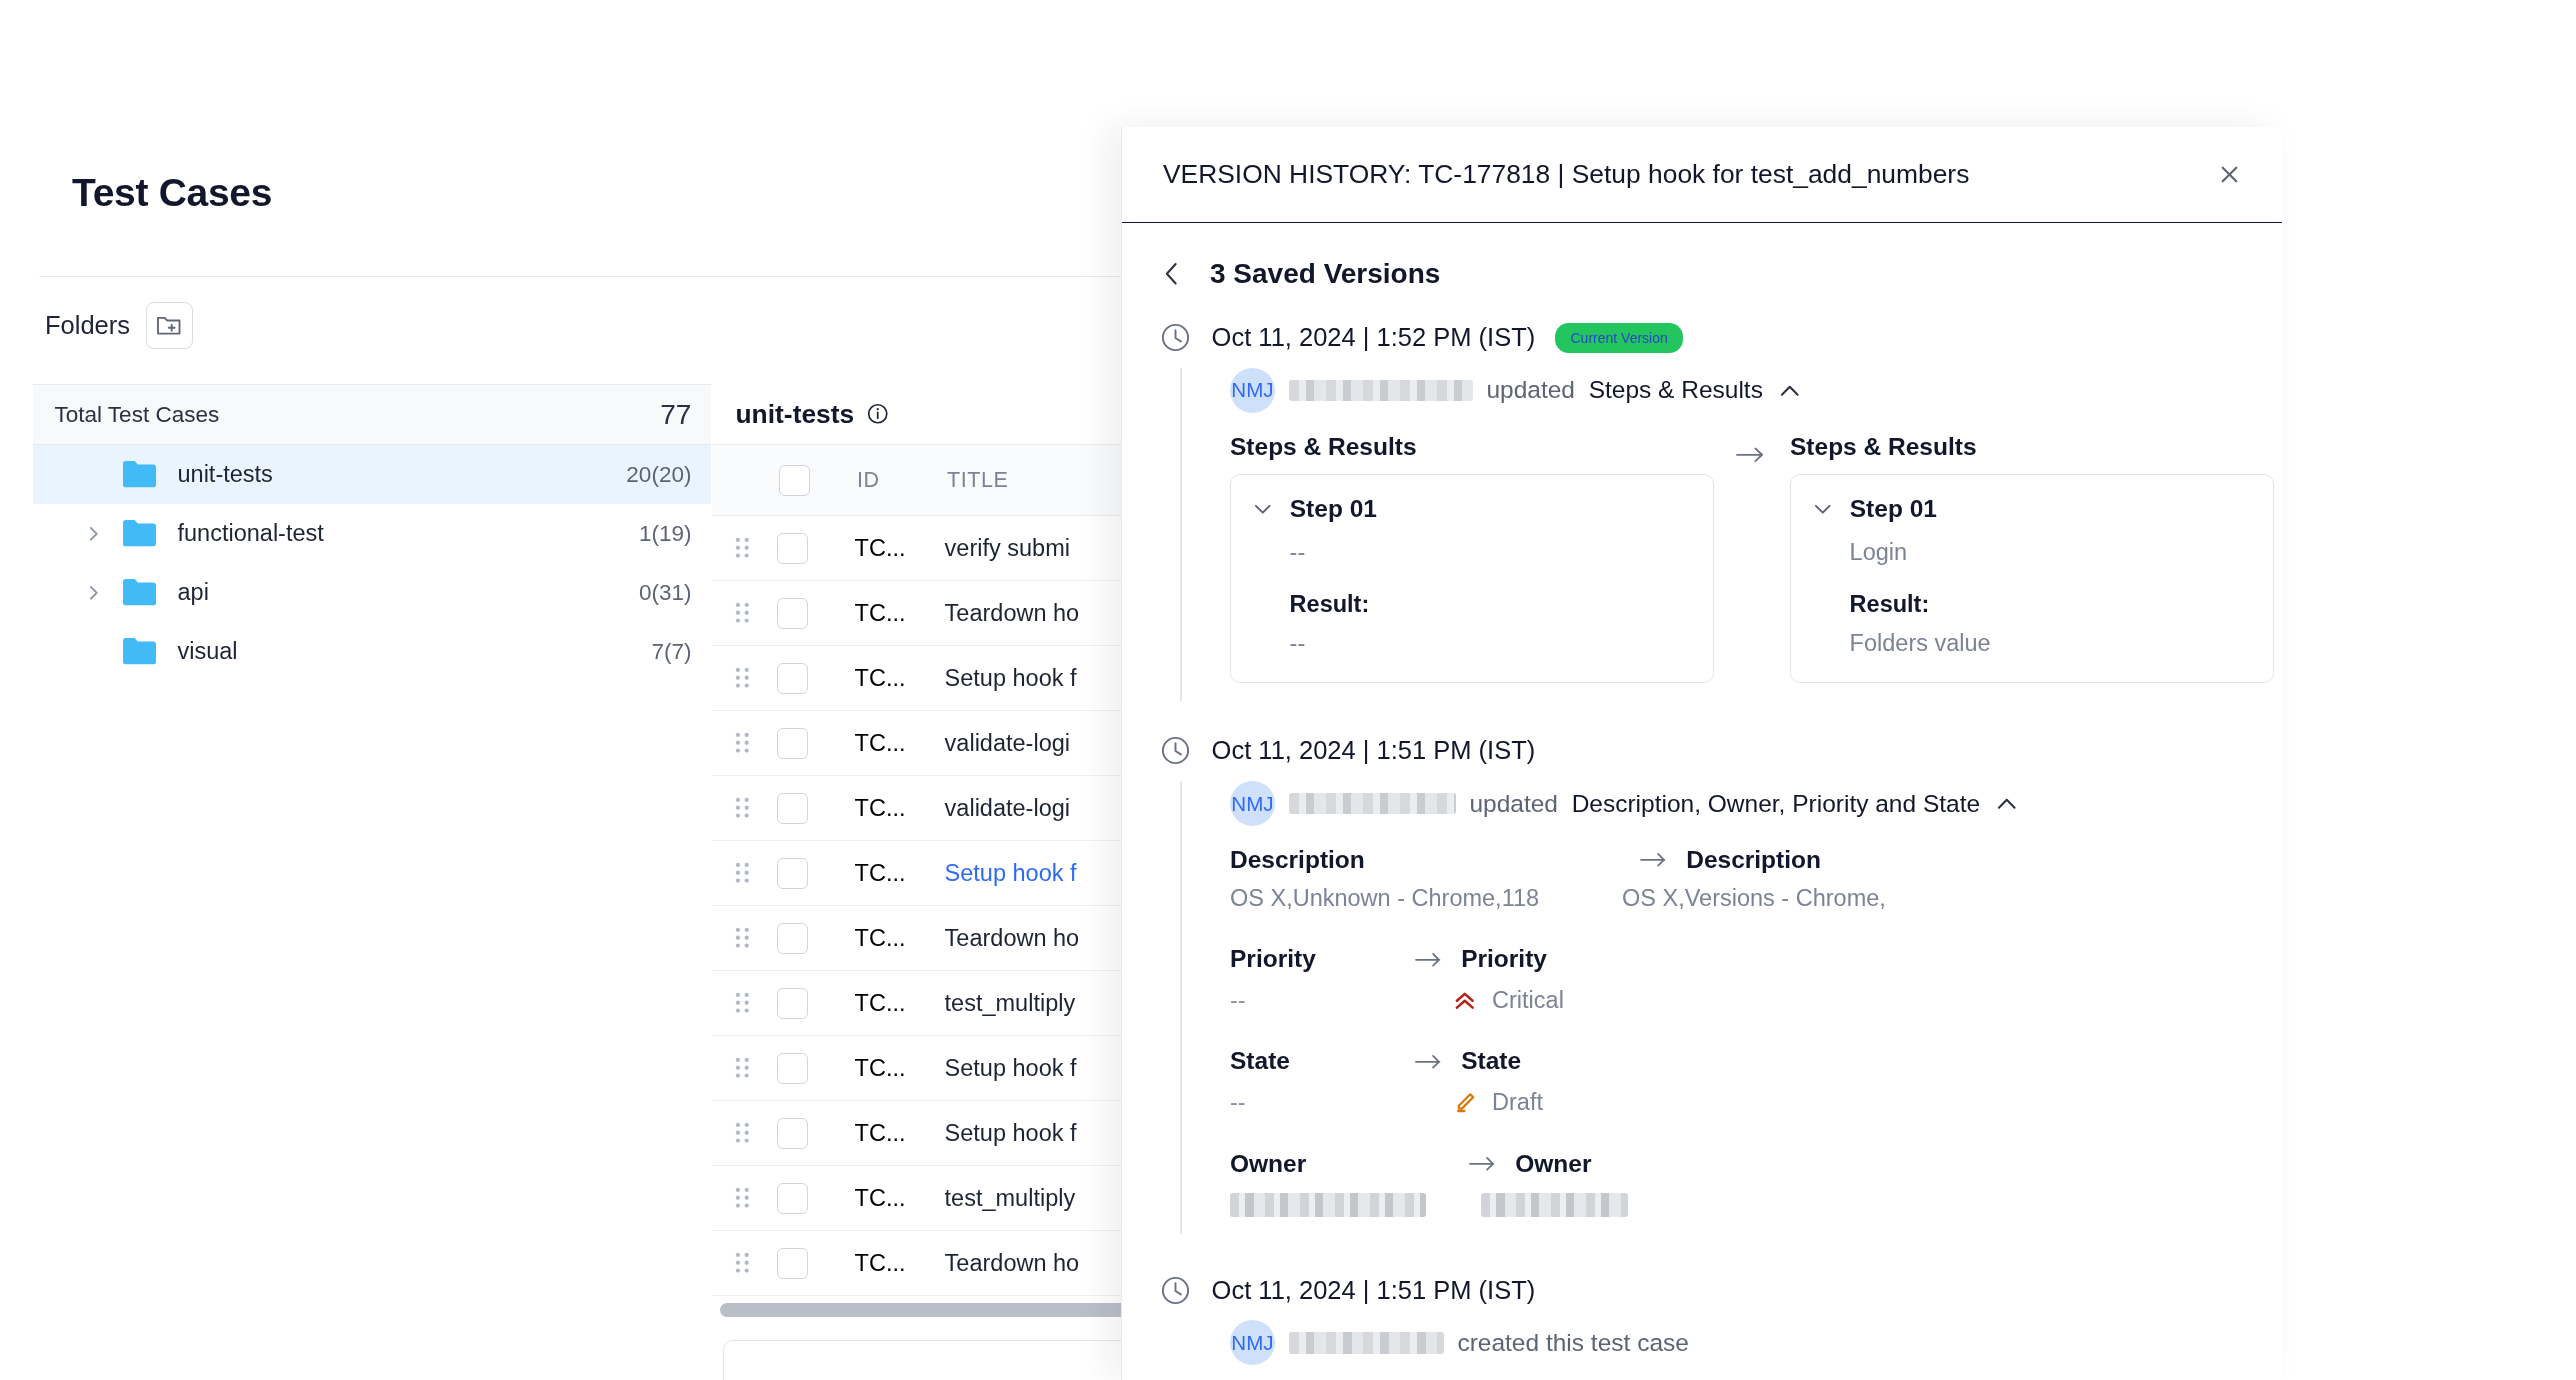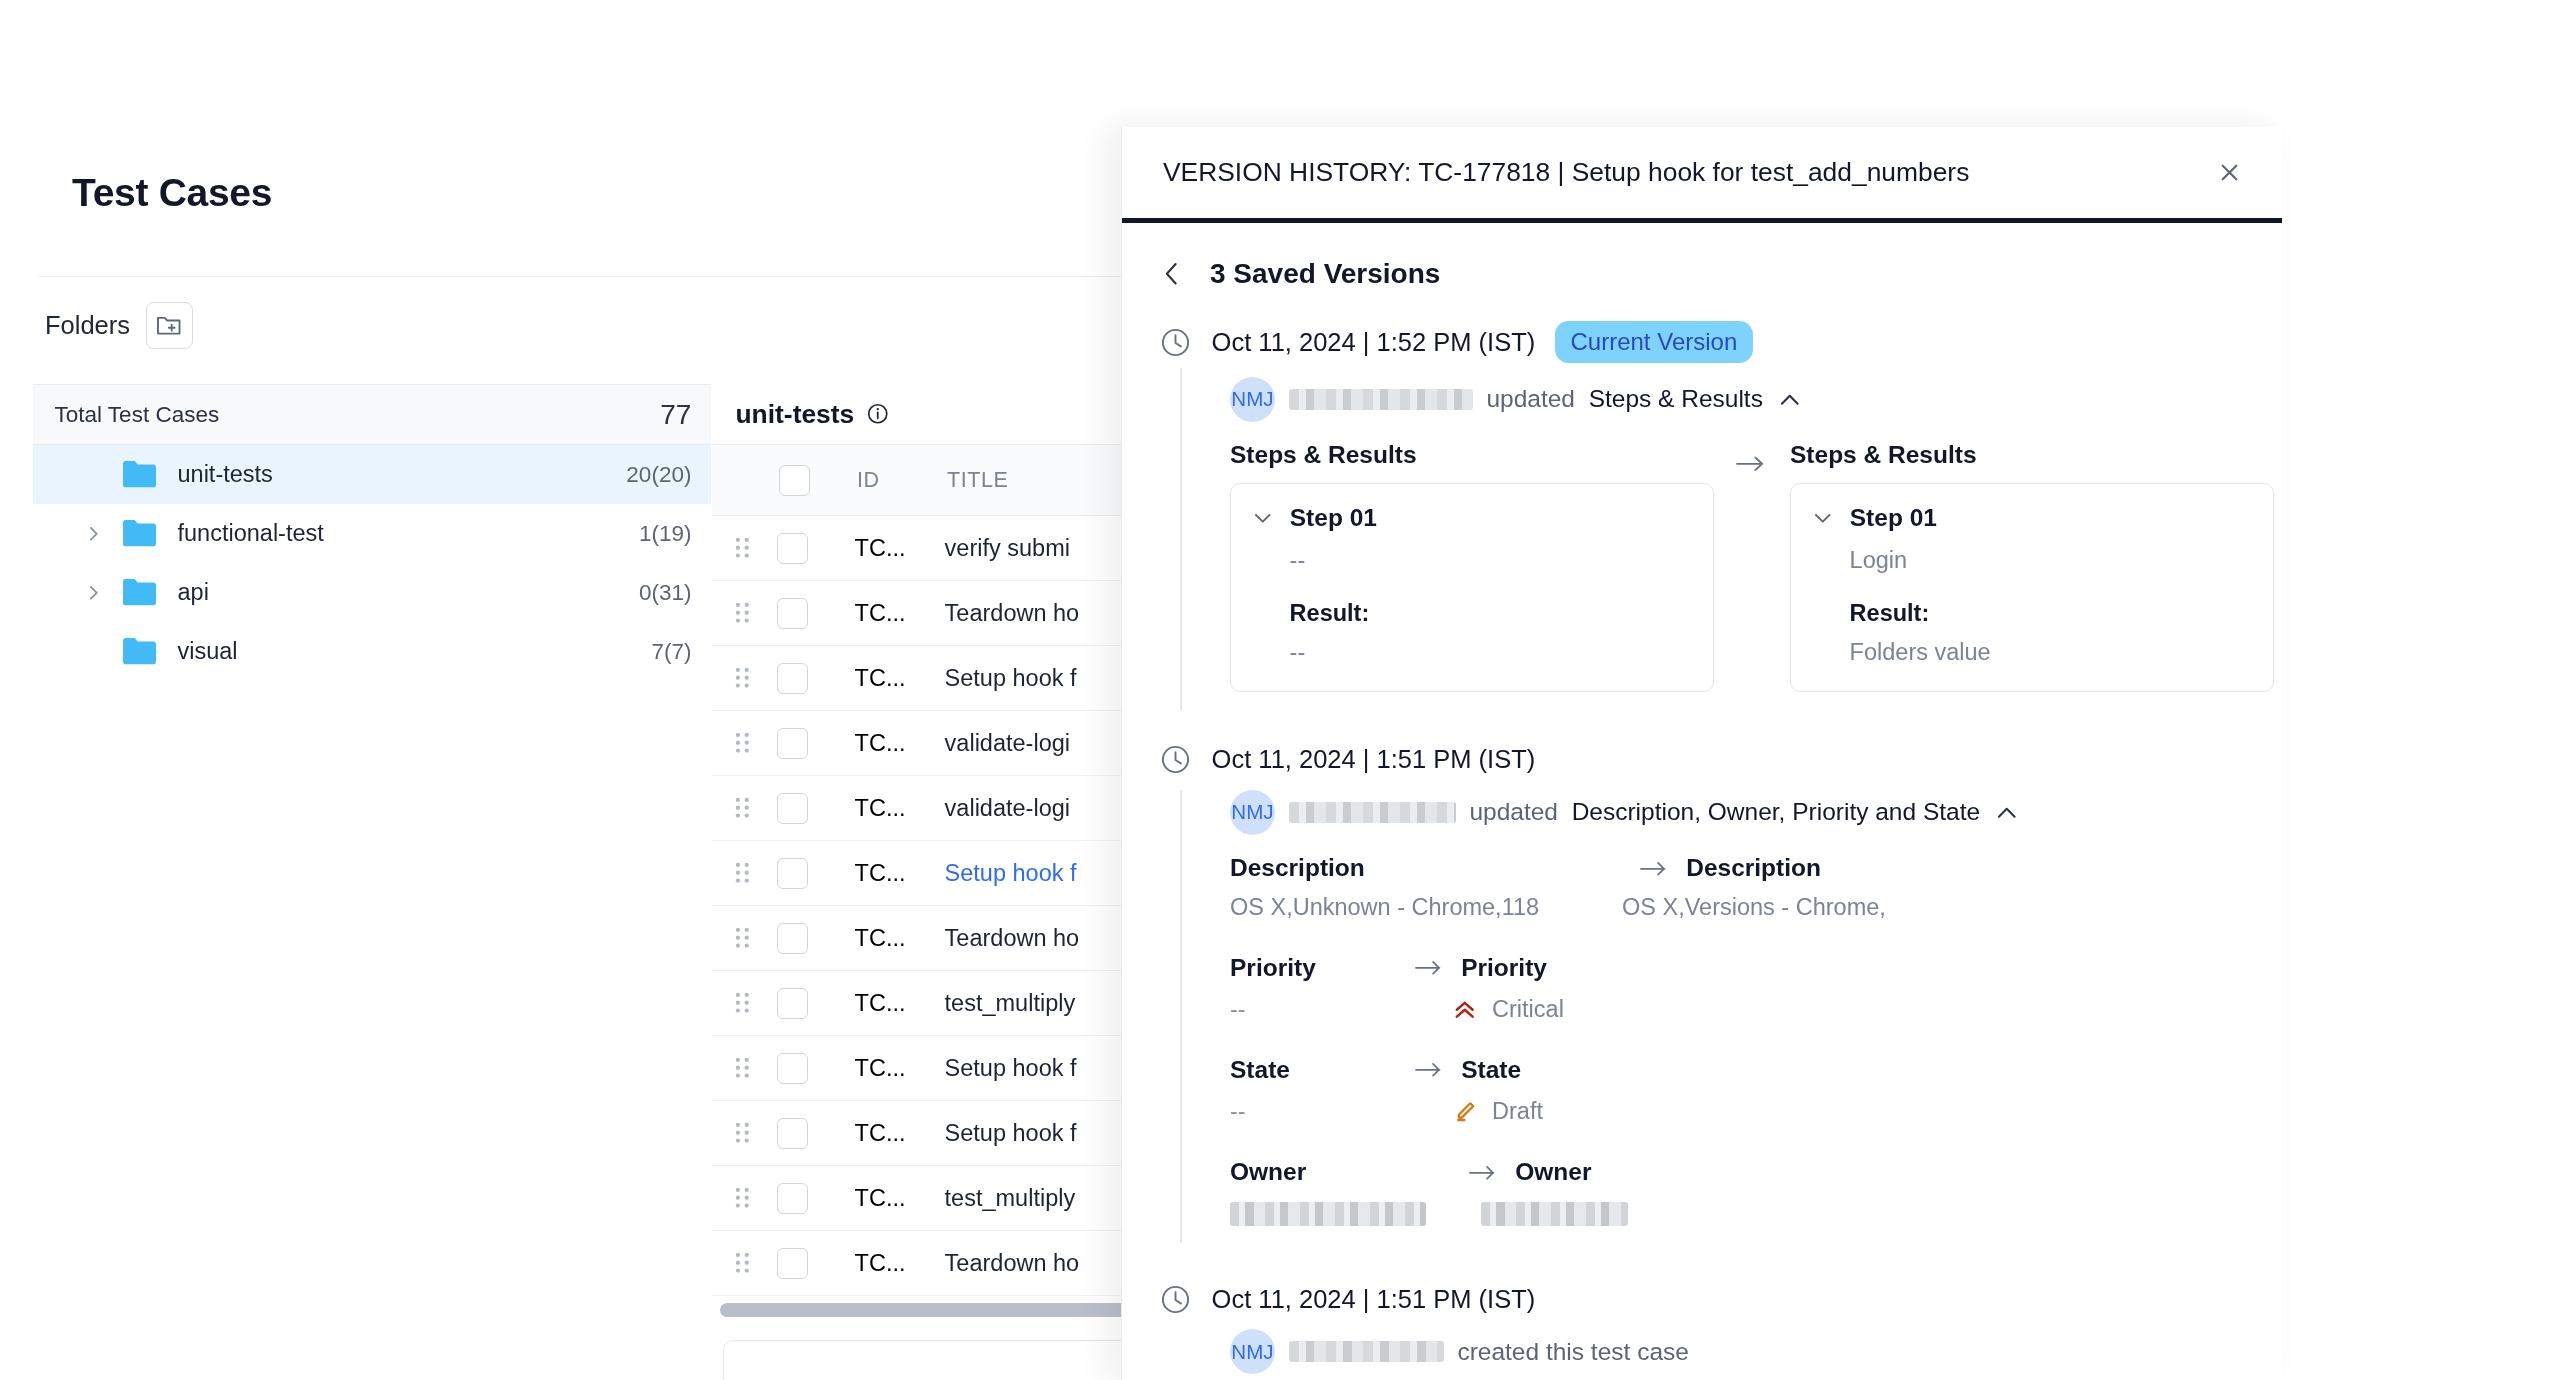--- a/index.html
+++ b/index.html
@@ -79,42 +79,42 @@
   }
 
   
   .drawer {
     position: absolute; left: 1121px; top: 127px; width: 1161px; height: 1253px;
     background: #fff; border-left: 1px solid #e7eaee;
     box-shadow: -13.7px 0 33px rgba(23,30,48,.07);
   }
   .drawer-head {
     height: 96px; display: flex; align-items: center; padding: 0 27.4px 0 41px;
-    border-bottom: 5px solid #0f172a;
+    border-bottom: 1px solid #0f172a;
   }
   .drawer-title { font-size: 26.4px; color: #12172b; font-weight: 400; white-space: nowrap; }
   .close-btn {
     margin-left: auto; width: 51px; height: 51px; display: flex; align-items: center; justify-content: center;
     color: #5f6675;
   }
 
   .subhead { display: flex; align-items: center; gap: 25.5px; padding: 35px 0 13.7px 37px; }
   .back-arrow { width: 25.5px; height: 25.5px; color: #2b3142; display: flex; align-items: center; justify-content: center; }
   .subhead-title { font-size: 28px; font-weight: 700; color: #12172b; }
 
   .timeline { position: relative; padding: 17.6px 0 0 0; }
   .tl-entry { position: relative; padding-left: 37px; }
   .tl-line {
     position: absolute; left: 58px; top: 47px; bottom: -17.6px; width: 2px; background: #e3e7ec;
   }
   .tl-row { display: flex; align-items: center; gap: 19.6px; }
   .clock { width: 33px; height: 33px; flex: 0 0 auto; color: #6a7183; }
   .tl-date { font-size: 25.5px; color: #12172b; }
   .badge {
-    background: #7dd3fc; color: #2a46c9; font-size: 24px;
+    background: #22c55e; color: #2a46c9; font-size: 14px;
     padding: 6.9px 15.7px; border-radius: 13.7px; white-space: nowrap;
   }
 
   .actor-row { display: flex; align-items: center; gap: 13.7px; margin: 13.7px 0 0 71px; }
   .avatar {
     width: 45px; height: 45px; border-radius: 50%; background: #cfe0fb; color: #2f6bf2;
     font-size: 20.6px; display: flex; align-items: center; justify-content: center; flex: 0 0 auto;
   }
   .redacted {
     height: 21.5px; border-radius: 2.9px; flex: 0 0 auto;

